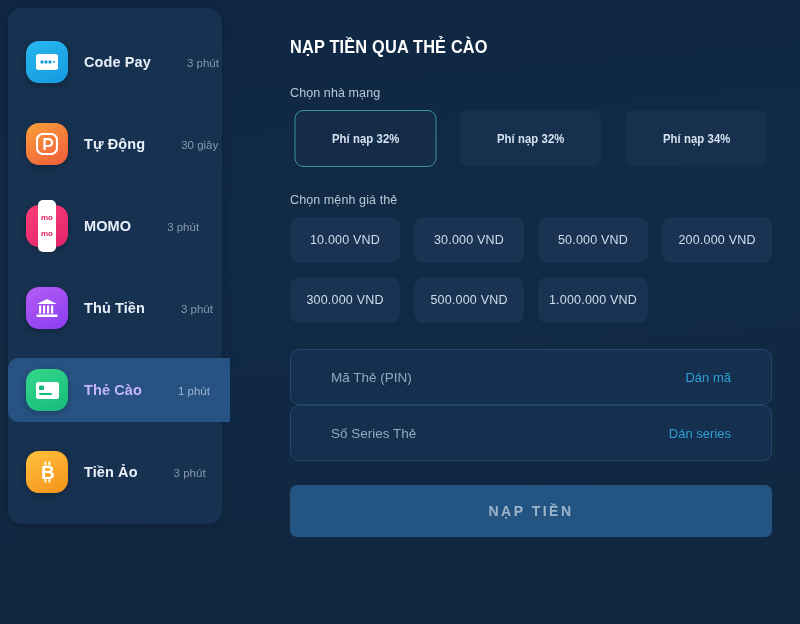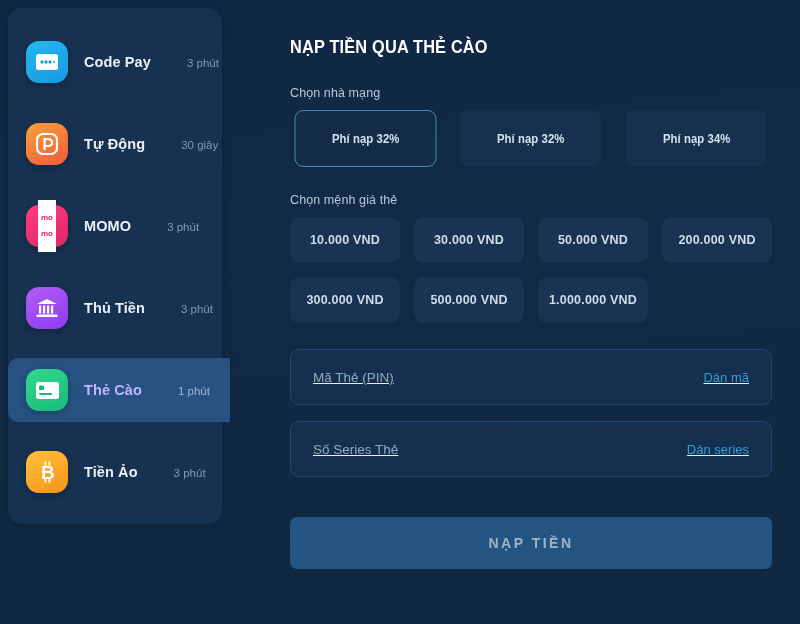--- a/index.html
+++ b/index.html
@@ -97,21 +97,21 @@
   .ic-codepay { background: linear-gradient(150deg,#28b7f0,#159ae0); }
   .ic-auto    { background: linear-gradient(150deg,#f9a03a,#f05a3a); }
   .ic-momo    { background: linear-gradient(150deg,#ff3e78,#e0246b); }
   .ic-bank    { background: linear-gradient(150deg,#b45cf5,#8a3df0); }
   .ic-card    { background: linear-gradient(150deg,#35d98b,#16b97a); }
   .ic-coin    { background: linear-gradient(150deg,#ffc13d,#f59218); }
 
   .nav-icon svg { display: block; }
   .momo-box {
     background: #ffffff;
-    border-radius: 0;
+    border-radius: 5px;
     padding: 14px 3px;
     display: flex;
     flex-direction: column;
     gap: 8px;
   }
   .momo-box span {
     color: #e0246b;
     font-size: 8px;
     font-weight: 700;
     line-height: 8px;
@@ -195,36 +195,34 @@
     margin-bottom: 26px;
   }
   .denom-btn {
     height: 46px;
     border-radius: 9px;
     background: #1a3352;
     display: flex;
     align-items: center;
     justify-content: center;
     font-size: 12.5px;
-    font-weight: 700;
+    font-weight: 400;
     color: #cfdceb;
     letter-spacing: 0.2px;
     cursor: pointer;
   }
 
   .input-row {
     height: 56px;
     border-radius: 9px;
     background: #15304f;
     border: 1px solid #23466d;
     display: flex;
     align-items: center;
-    padding: 0 22px;
-    margin-bottom: 16px;
-    text-decoration: underline;
+    padding: 0 40px;
   }
   .input-row input {
     flex: 1;
     background: transparent;
     border: none;
     outline: none;
     color: #e6eef7;
     font-size: 13.5px;
     font-family: "Liberation Sans", sans-serif;
   }

